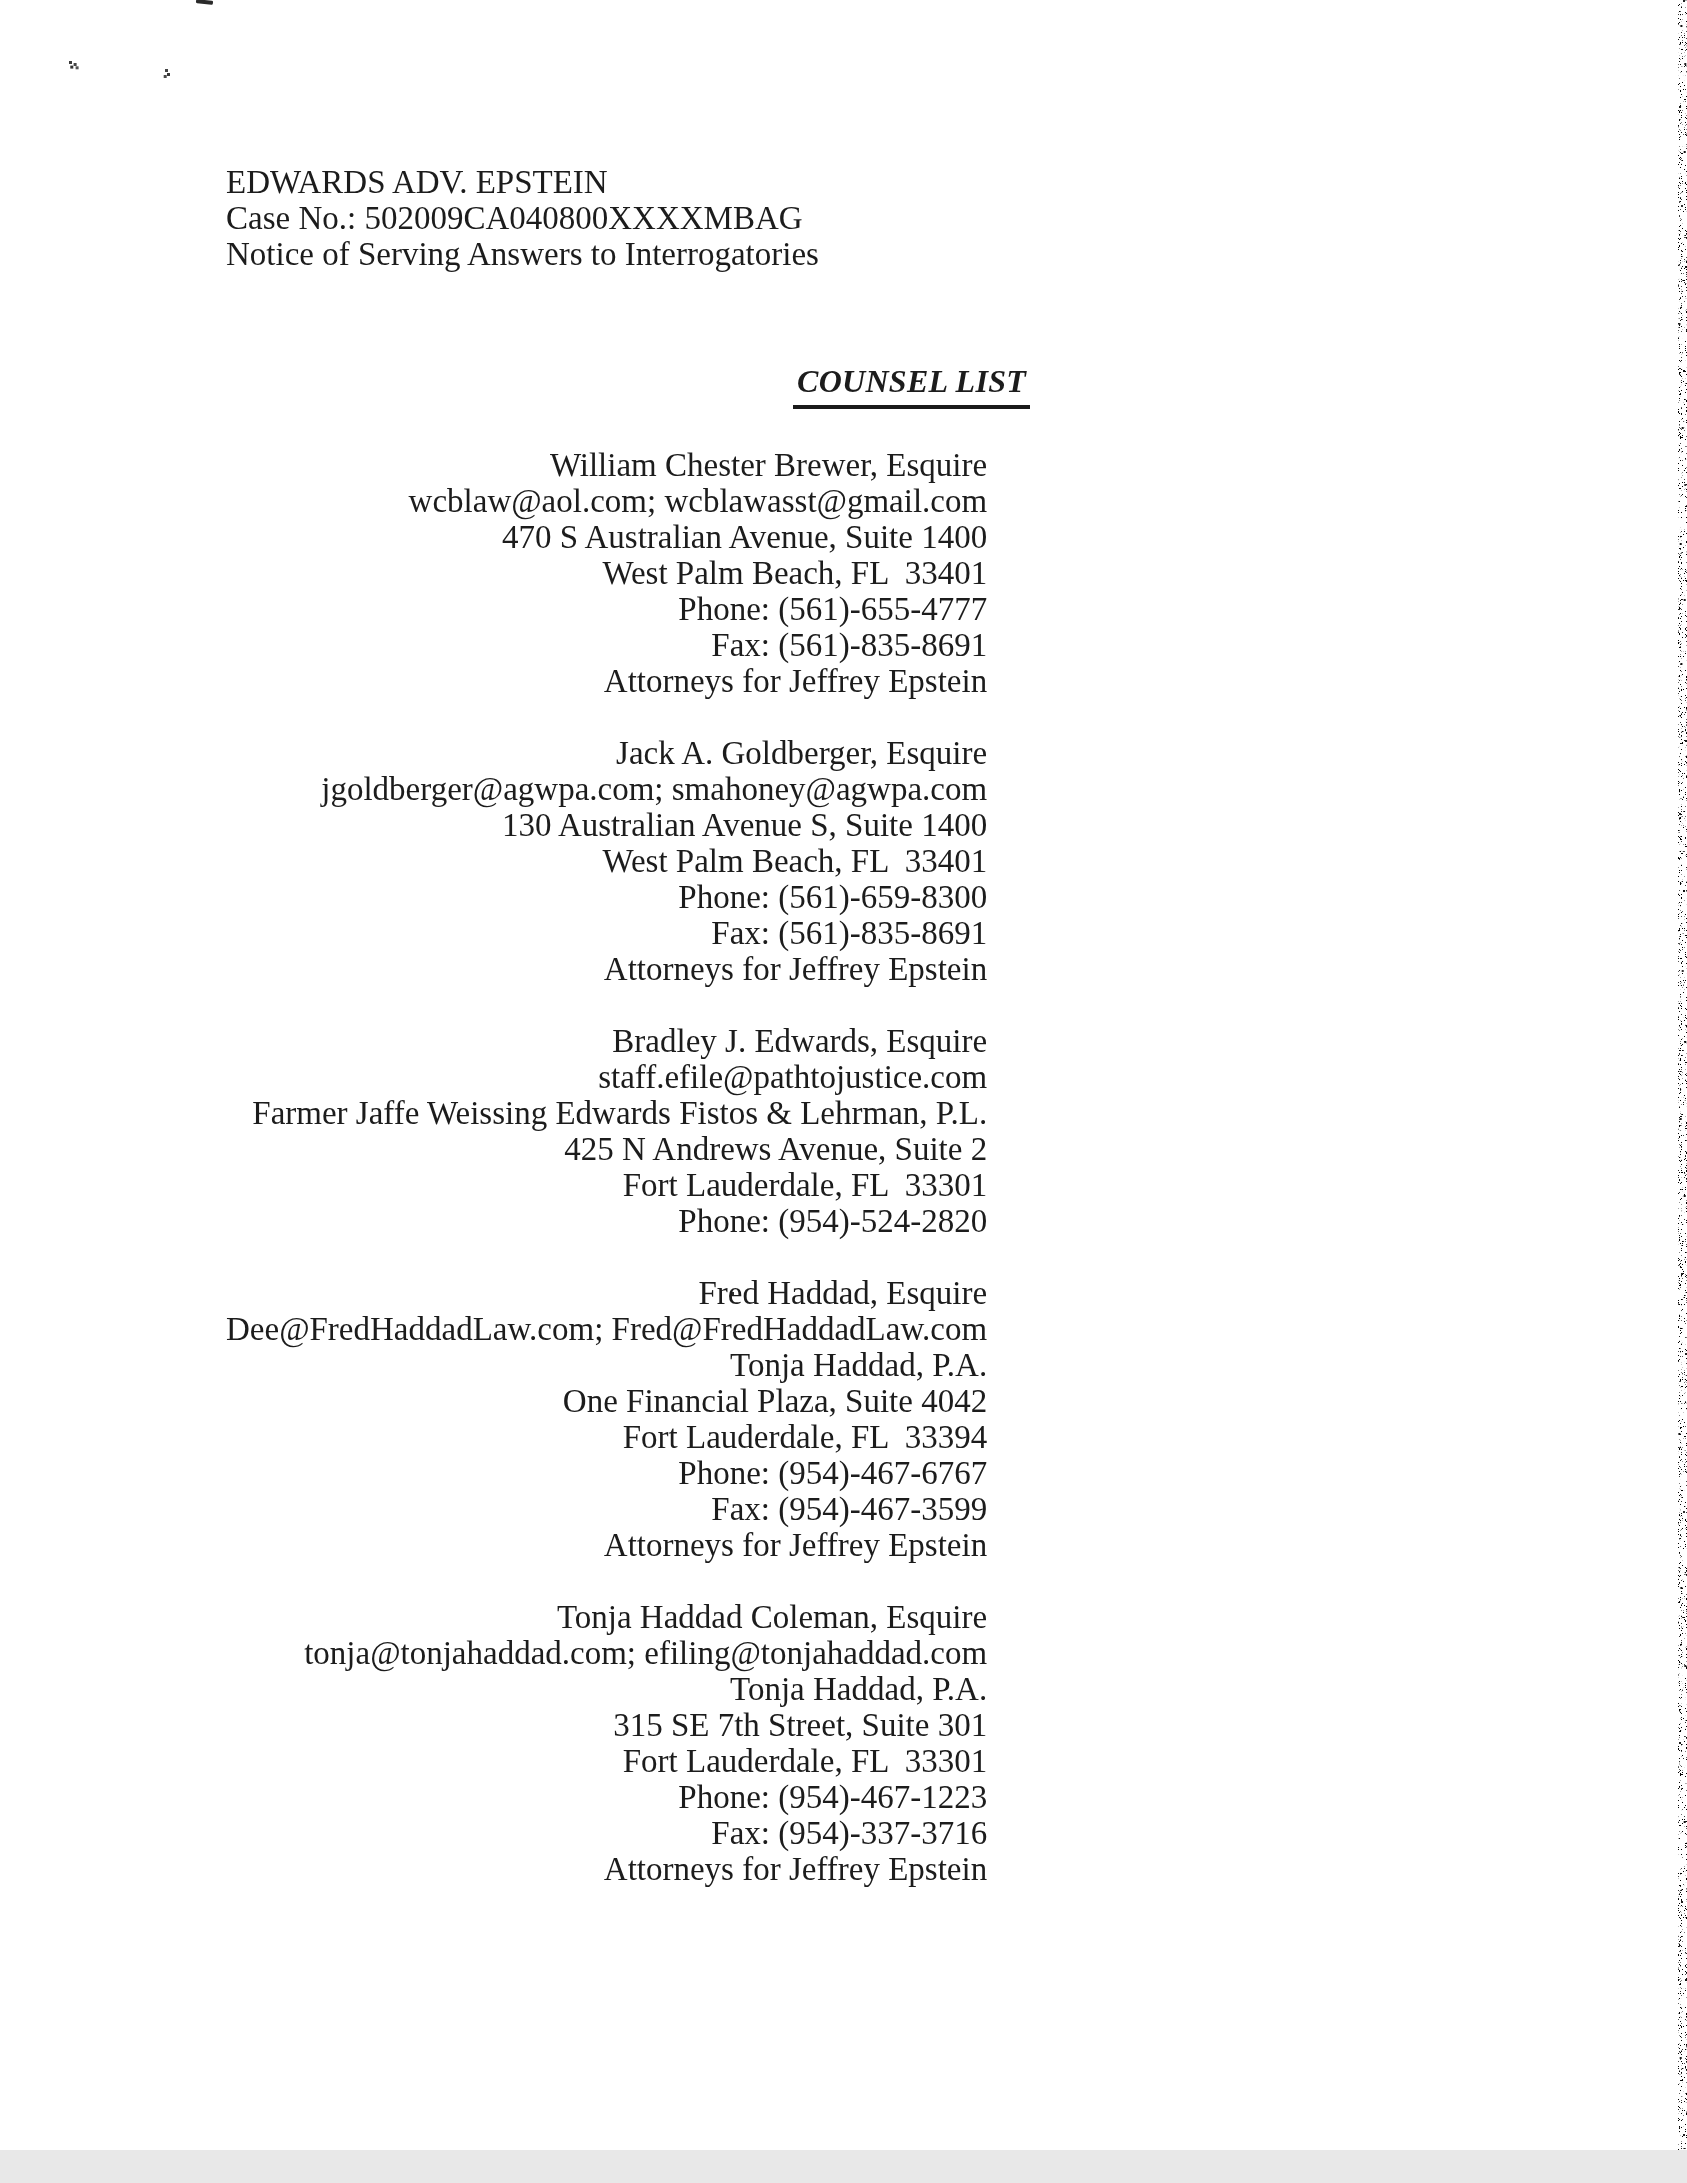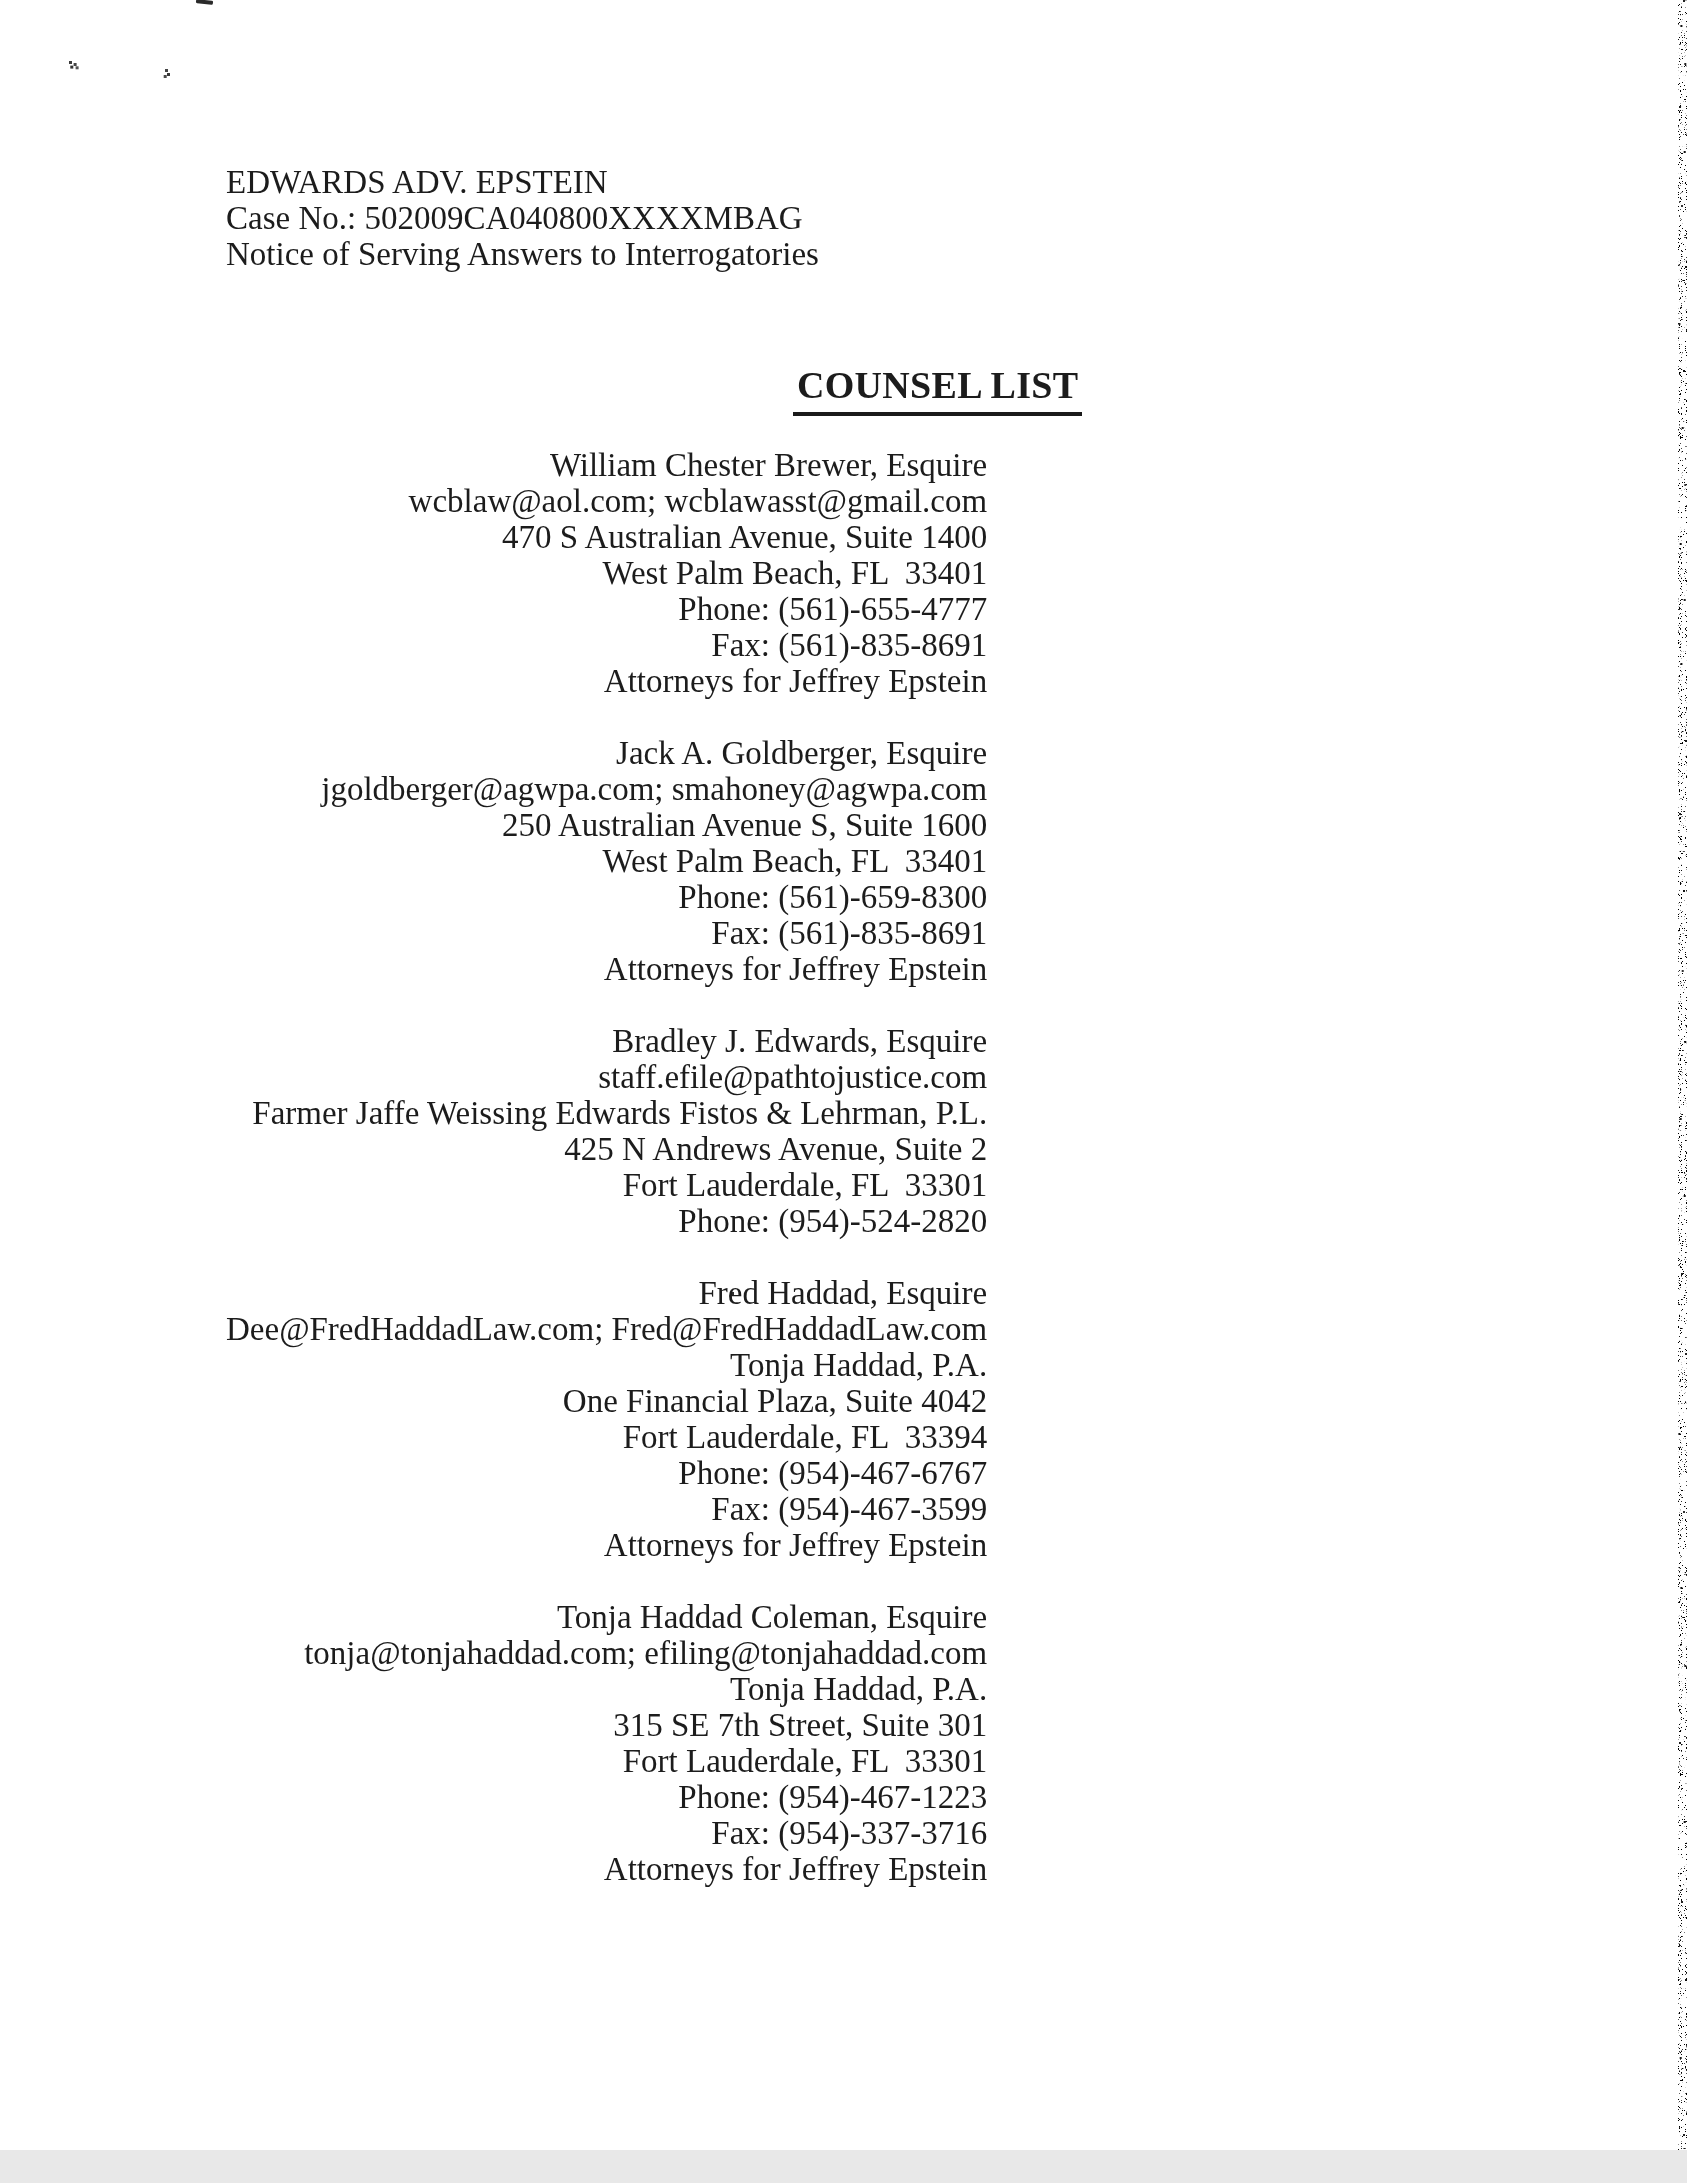--- a/index.html
+++ b/index.html
@@ -24,26 +24,27 @@
     line-height: 36px;
   }
   .case-header .line { white-space: pre; }
   .doc-title-wrap {
     position: absolute;
     left: 793px;
     top: 363px;
   }
   .doc-title {
     display: inline-block;
-    font-size: 38px;
+    font-size: 32px;
     font-weight: bold;
     letter-spacing: 0.3px;
     white-space: pre;
     border-bottom: 4.6px solid #1a1a1a;
     padding: 0 4px 4.6px 4px;
+    font-style: italic;
   }
   .counsel-list {
     position: absolute;
     left: 226px;
     top: 447px;
     font-size: 33px;
     line-height: 36px;
     text-align: right;
   }
   .counsel-block { margin: 0 0 36px 0; }
@@ -152,21 +153,21 @@
       <div class="line">470 S Australian Avenue, Suite 1400</div>
       <div class="line">West Palm Beach, FL  33401</div>
       <div class="line">Phone: (561)-655-4777</div>
       <div class="line">Fax: (561)-835-8691</div>
       <div class="line">Attorneys for Jeffrey Epstein</div>
     </section>
 
     <section class="counsel-block">
       <div class="line">Jack A. Goldberger, Esquire</div>
       <div class="line">jgoldberger@agwpa.com; smahoney@agwpa.com</div>
-      <div class="line">250 Australian Avenue S, Suite 1600</div>
+      <div class="line">130 Australian Avenue S, Suite 1400</div>
       <div class="line">West Palm Beach, FL  33401</div>
       <div class="line">Phone: (561)-659-8300</div>
       <div class="line">Fax: (561)-835-8691</div>
       <div class="line">Attorneys for Jeffrey Epstein</div>
     </section>
 
     <section class="counsel-block">
       <div class="line">Bradley J. Edwards, Esquire</div>
       <div class="line">staff.efile@pathtojustice.com</div>
       <div class="line">Farmer Jaffe Weissing Edwards Fistos &amp; Lehrman, P.L.</div>

